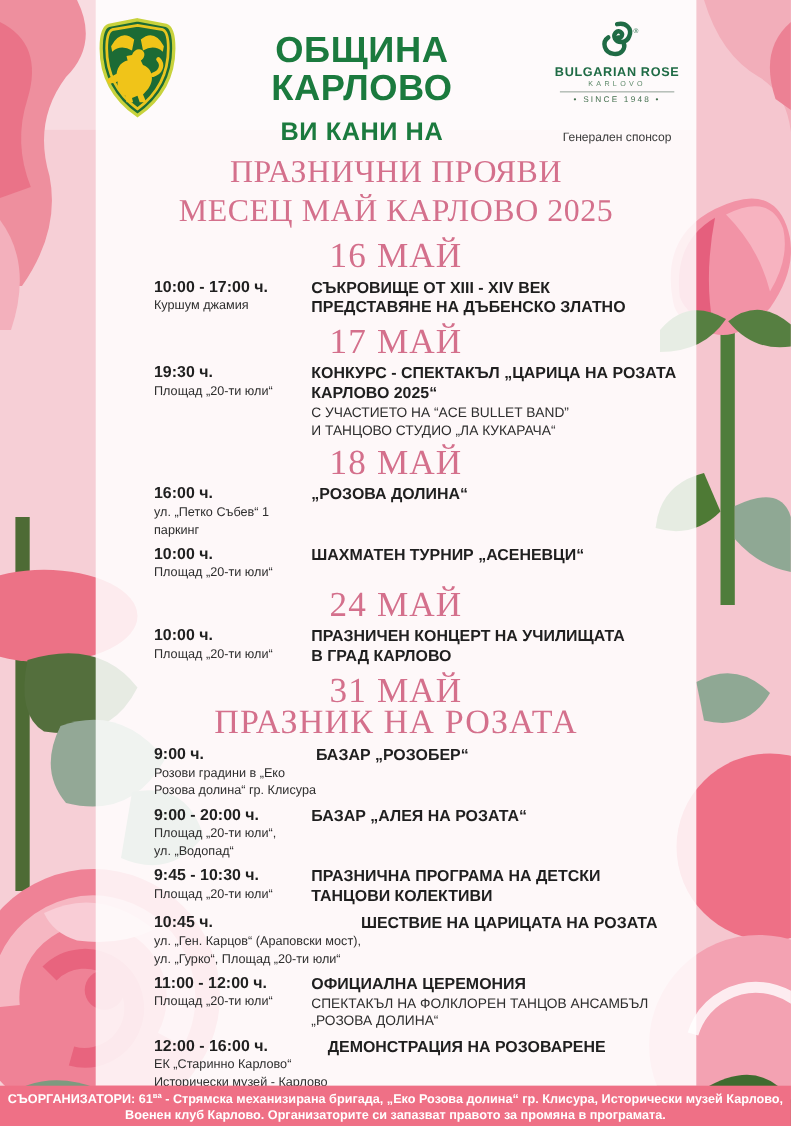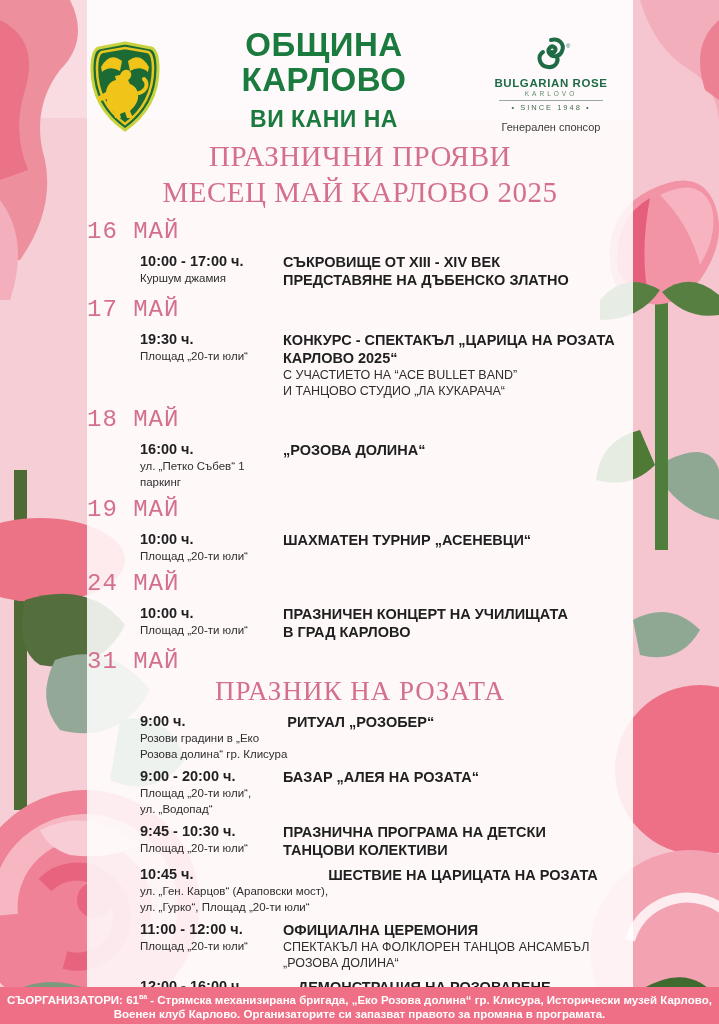--- a/index.html
+++ b/index.html
@@ -10,46 +10,46 @@
   }
   .bg{position:absolute;inset:0;width:719px;height:1024px;}
   
   .panel{
     position:absolute;left:87px;top:0;width:546px;height:987px;
     background:rgba(255,255,255,0.86);
     box-sizing:border-box;
     padding:10px 0 0 0;
   }
   
-  .hdr{display:flex;align-items:flex-end;justify-content:center;gap:18px;padding:4px 18px 0 2px;}
+  .hdr{display:flex;align-items:flex-start;justify-content:center;gap:18px;padding:4px 8px 0 2px;}
   .crest{flex:0 0 auto;margin-top:2px;}
   .hdr-mid{text-align:center;margin-top:14px;}
   .muni{color:var(--green);font-weight:bold;font-size:33px;letter-spacing:.5px;line-height:1.05;}
   .invite{color:var(--green);font-weight:bold;font-size:23px;margin-top:9px;letter-spacing:.5px;}
   .sponsor{flex:0 0 auto;text-align:center;margin-top:4px;width:128px;}
   .sp-name{color:var(--logo-green);font-weight:bold;font-size:11.5px;letter-spacing:.6px;margin-top:1px;}
   .sp-city{color:#5f8a6b;font-size:6.5px;letter-spacing:3px;margin-top:1px;}
   .sp-rule{border:0;border-top:1px solid #9aa79e;margin:3px 12px 2px;}
   .sp-since{color:#44704f;font-size:7.5px;letter-spacing:2px;}
-  .sp-role{color:#3a3a3a;font-size:11px;margin-top:9px;}
+  .sp-role{color:#3a3a3a;font-size:11px;margin-top:24px;}
   
   .title{
     text-align:center;margin-top:6px;
     font-family:"Liberation Serif","DejaVu Serif",serif;
     color:var(--heading-pink);font-size:29px;line-height:1.24;letter-spacing:.5px;
   }
   
   #schedule{margin-top:2px;}
   .day-head{
-    text-align:left;font-family:Liberation Mono, monospace;
-    color:var(--heading-pink);font-size:24px;line-height:28px;margin-top:7px;letter-spacing:1px;
+    text-align:center;font-family:Liberation Serif, serif;
+    color:var(--heading-pink);font-size:32px;line-height:28px;margin-top:7px;letter-spacing:1px;
   }
   .day-sub{
     text-align:center;font-family:"Liberation Serif","DejaVu Serif",serif;
-    color:var(--heading-pink);font-size:27px;line-height:30px;letter-spacing:1px;
+    color:var(--heading-pink);font-size:31px;line-height:30px;letter-spacing:1px;
   }
   .row{display:flex;margin:7px 0 4px 53px;}
   .col-when{flex:0 0 143px;}
   .col-what{flex:1 1 auto;padding-right:8px;}
   .time{font-size:14.5px;font-weight:bold;color:var(--text);line-height:16px;}
   .loc{font-size:11.5px;color:#2e2e2e;line-height:14px;margin-top:2px;white-space:nowrap;}
   .ev-title{font-size:14.5px;font-weight:bold;color:var(--text);line-height:18px;}
   .ev-det{font-size:12.5px;color:#2e2e2e;line-height:16px;}
   
   .footer{
@@ -170,21 +170,20 @@
       <div class="row">
         <div class="col-when">
           <div class="time">16:00 ч.</div>
           <div class="loc">ул. „Петко Събев“ 1</div>
           <div class="loc">паркинг</div>
         </div>
         <div class="col-what">
           <div class="ev-title">„РОЗОВА ДОЛИНА“</div>
         </div>
       </div>
-      <div class="day-head">19 МАЙ</div>
       <div class="row">
         <div class="col-when">
           <div class="time">10:00 ч.</div>
           <div class="loc">Площад „20-ти юли“</div>
         </div>
         <div class="col-what">
           <div class="ev-title">ШАХМАТЕН ТУРНИР „АСЕНЕВЦИ“</div>
         </div>
       </div>
       <div class="day-head">24 МАЙ</div>
@@ -200,21 +199,21 @@
       </div>
       <div class="day-head">31 МАЙ</div>
       <div class="day-sub">ПРАЗНИК НА РОЗАТА</div>
       <div class="row">
         <div class="col-when">
           <div class="time">9:00 ч.</div>
           <div class="loc">Розови градини в „Еко</div>
           <div class="loc">Розова долина“ гр. Клисура</div>
         </div>
         <div class="col-what">
-          <div class="ev-title">РИТУАЛ „РОЗОБЕР“</div>
+          <div class="ev-title">БАЗАР „РОЗОБЕР“</div>
         </div>
       </div>
       <div class="row">
         <div class="col-when">
           <div class="time">9:00 - 20:00 ч.</div>
           <div class="loc">Площад „20-ти юли“,</div>
           <div class="loc">ул. „Водопад“</div>
         </div>
         <div class="col-what">
           <div class="ev-title">БАЗАР „АЛЕЯ НА РОЗАТА“</div>

